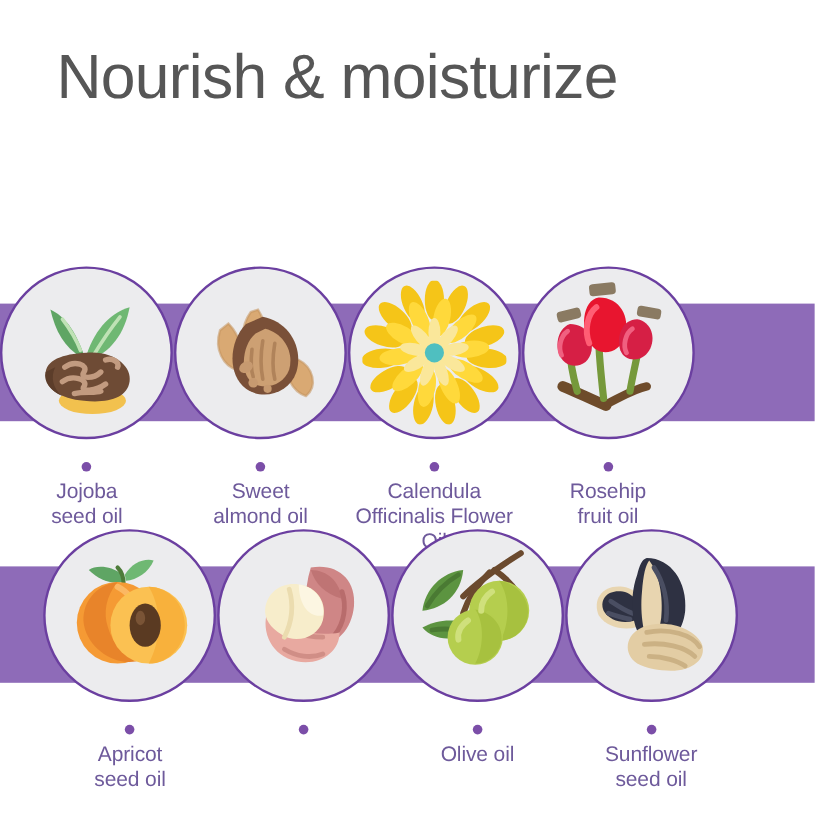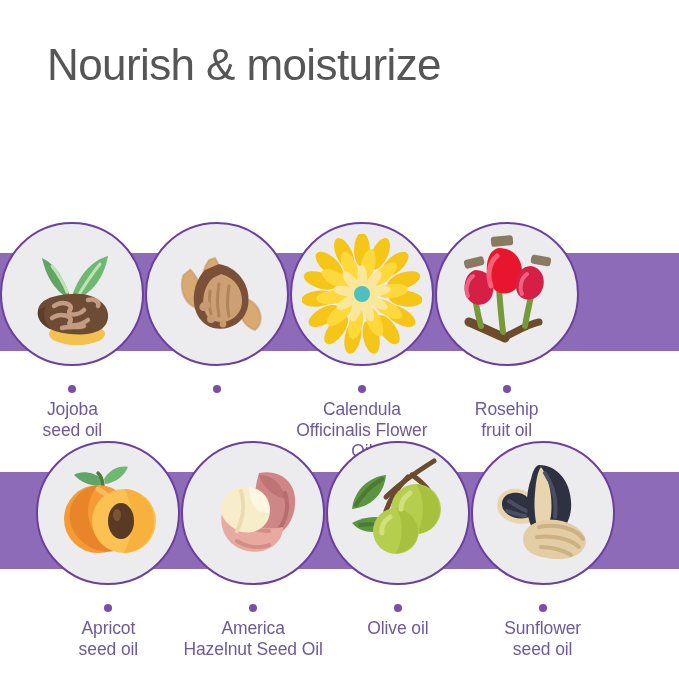--- a/index.html
+++ b/index.html
@@ -10,21 +10,21 @@
     overflow:hidden;
     position:relative;
   }
   #infographic{position:relative;width:679px;height:679px;}
 
   
   .headline{
     position:absolute;
     left:47px; top:42px;
     width:600px;
-    font-size:44px;
+    font-size:52px;
     line-height:46px;
     letter-spacing:-0.6px;
     color:#565656;
     font-weight:400;
   }
   .headline .accent{color:#8E64BE;font-weight:700;}
   .headline .ln{display:block;white-space:pre;}
 
   
   .band{
@@ -126,20 +126,22 @@
             <path d="M62 50 C60 62 60 72 62 82"></path>
             <path d="M72 52 C70 64 70 74 72 82"></path>
             <path d="M53 57 C52 66 52 74 54 80"></path>
           </g>
           <ellipse cx="48" cy="72" rx="6" ry="4.5" fill="#C79A70" transform="rotate(-30 48 72)"></ellipse>
           <circle cx="54" cy="85" r="4" fill="#C79A70"></circle>
           <circle cx="66" cy="90" r="3.4" fill="#C79A70"></circle>
         </svg>
       </div>
       <div class="dot"></div>
+      <div class="label">Sweet
+almond oil</div>
     </div>
 
     <div class="cell">
       <div class="circle">
         <svg width="120" height="120" viewBox="0 0 120 120">
           <g transform="translate(60,60)">
             <g fill="#F5C518">
               <g>
                   <ellipse cx="0" cy="-44" rx="8" ry="17"></ellipse>
                 </g>
@@ -320,22 +322,20 @@
           <path d="M92 40 C96 52 94 66 86 76" stroke="#B86C6C" stroke-width="4" fill="none" stroke-linecap="round"></path>
           <path d="M30 56 C24 74 34 94 54 98 C74 102 90 90 90 74 C70 78 46 72 30 56 Z" fill="#E8A9A0"></path>
           <path d="M34 62 C44 72 60 78 76 78" stroke="#D08E86" stroke-width="4" fill="none" stroke-linecap="round"></path>
           <path d="M44 88 C54 94 66 96 76 92" stroke="#D08E86" stroke-width="4" fill="none" stroke-linecap="round"></path>
           <path d="M28 54 C30 40 42 32 56 34 C72 36 80 50 76 64 C72 78 54 84 42 76 C32 70 27 62 28 54 Z" fill="#F7EDCB"></path>
           <path d="M56 34 C70 36 78 48 76 60 C64 62 56 50 56 34 Z" fill="#FCF6E2"></path>
           <path d="M44 78 C50 66 52 52 48 38" stroke="#EBDCAF" stroke-width="4" fill="none" stroke-linecap="round"></path>
         </svg>
       </div>
       <div class="dot"></div>
-      <div class="label">America
-Hazelnut Seed Oil</div>
     </div>
 
     <div class="cell">
       <div class="circle">
         <svg width="120" height="120" viewBox="0 0 120 120">
           <g stroke="#6B4A2E" stroke-width="5" fill="none" stroke-linecap="round">
             <path d="M96 8 C80 18 62 30 48 44"></path>
             <path d="M70 24 C60 34 52 46 48 58"></path>
             <path d="M74 22 C86 30 96 42 100 56"></path>
           </g>

